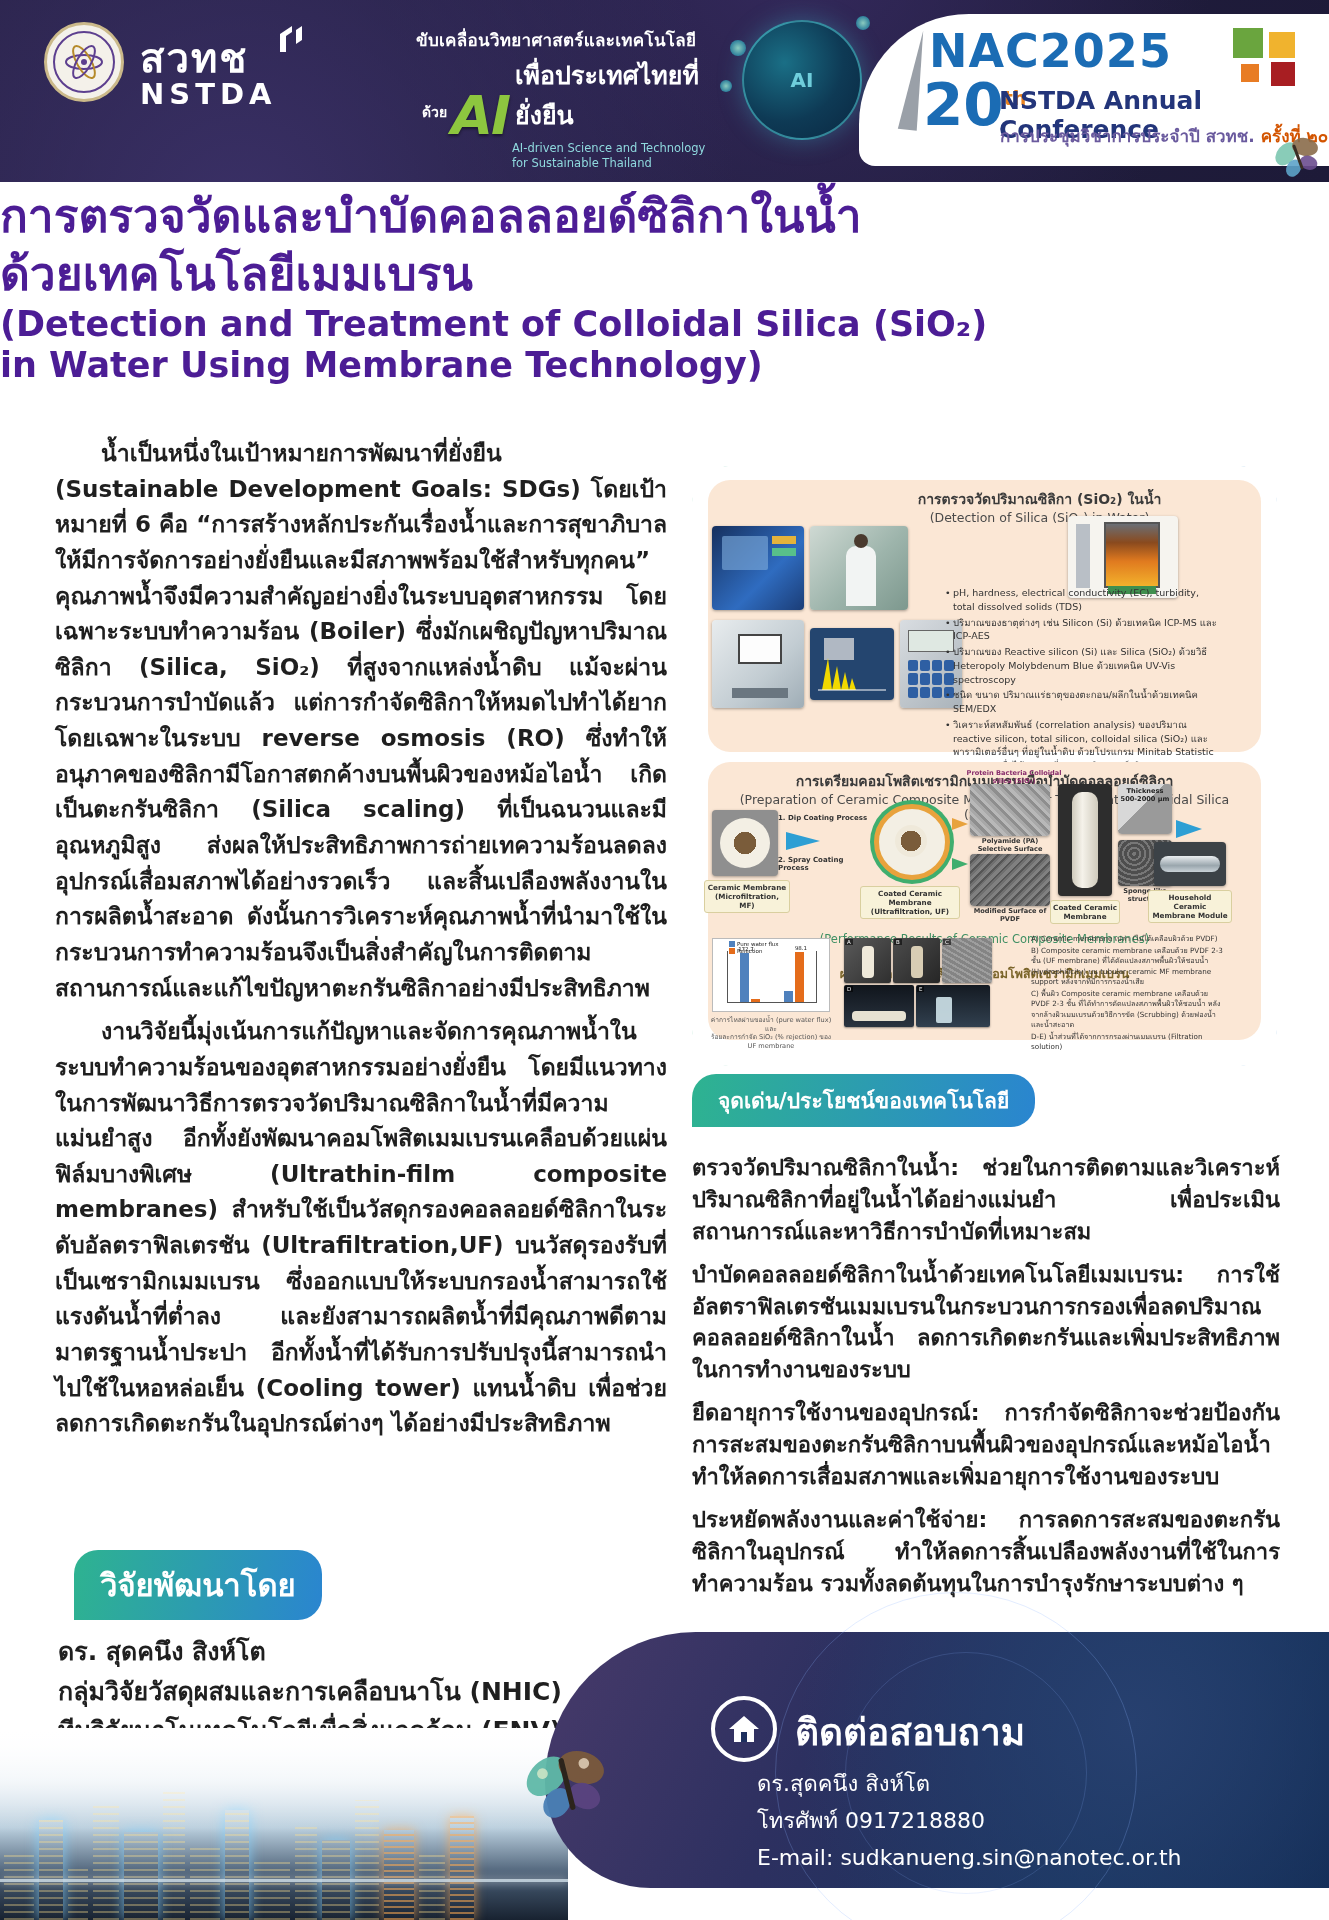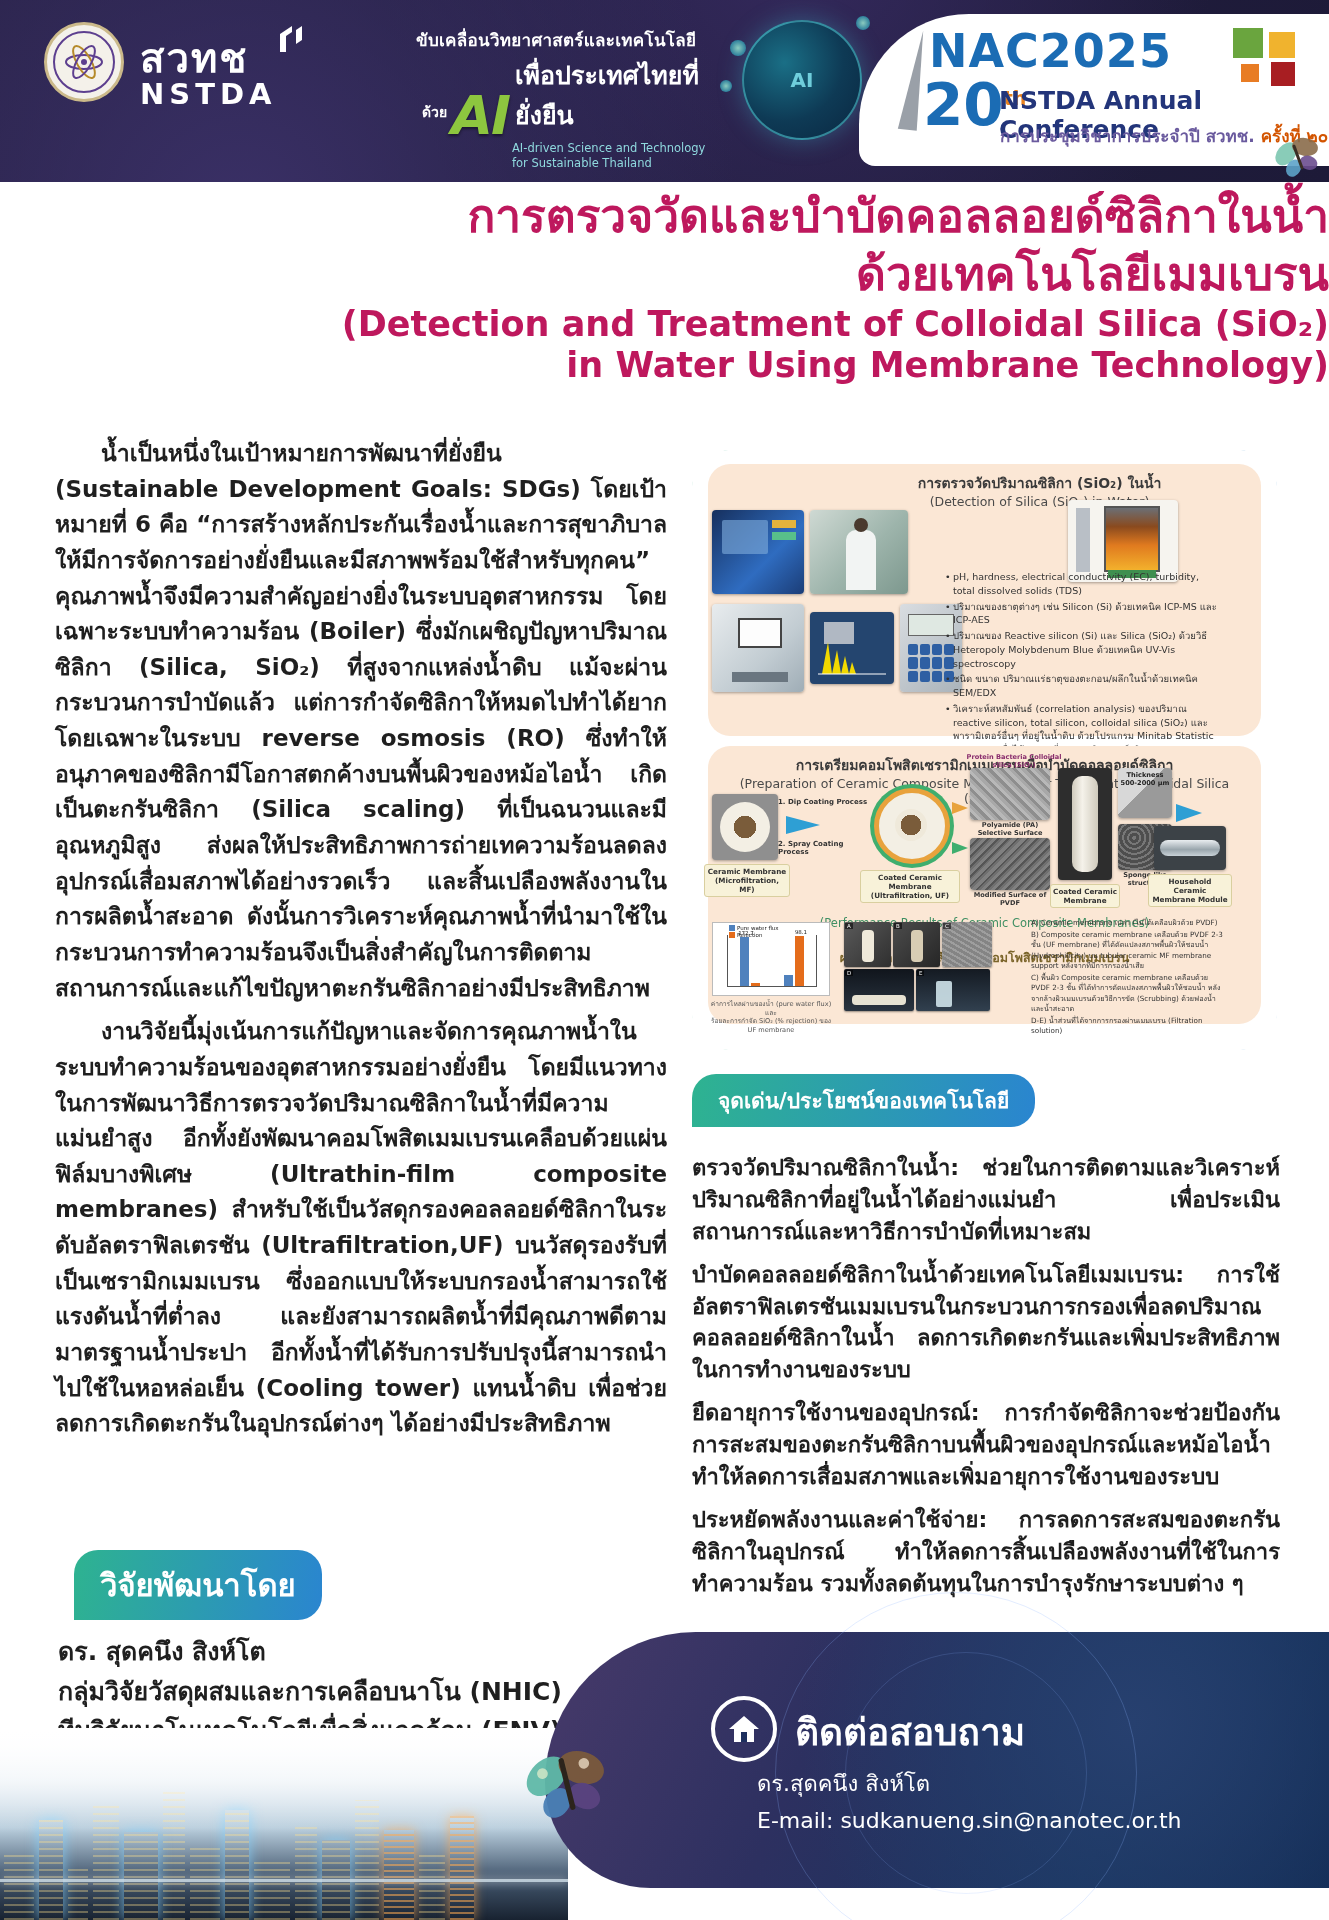--- a/index.html
+++ b/index.html
@@ -42,35 +42,35 @@
   .sq { position:absolute; }
   .nac-20 { position:absolute; left:64px; top:62px; font-size:58px; font-weight:800; color:#1b6cb4; line-height:1; }
   .nac-20 sup { font-size:19px; color:#e8821e; font-weight:700; }
   .nac-line2 { position:absolute; left:140px; top:72px; font-size:25px; font-weight:800; color:#23357a; }
   .nac-line3 { position:absolute; left:141px; top:108px; font-size:17px; font-weight:600; color:#6a5a9e; }
   .nac-line3 .kr { color:#d35400; }
 
   .butterfly { position:absolute; }
 
   
-  .title-block { position:absolute; left:0; top:188px; width:1329px; text-align:right; color:#be185d; }
+  .title-block { position:absolute; left:0; top:188px; width:1329px; text-align:left; color:#4c1d95; }
   .title-block .t { font-size:46px; font-weight:800; line-height:1.26; }
   .title-block .e { font-size:35px; font-weight:700; line-height:1.18; }
 
   
   .intro { position:absolute; left:55px; top:436px; width:612px; }
   .intro p { font-size:23px; font-weight:600; color:#1f1f1f; line-height:1.55; text-align:justify; text-indent:46px; margin-bottom:8px; }
 
   .gradient-tag { display:inline-block; padding:10px 26px; color:#fff; font-weight:800;
     background:linear-gradient(100deg,#2eb390 0%,#2a85d0 100%); border-radius:24px 24px 24px 0; }
   .research-by { position:absolute; left:74px; top:1550px; font-size:31px; }
   .research-names { position:absolute; left:58px; top:1632px; font-size:25px; font-weight:600; color:#1f1f1f; line-height:1.58; }
 
   
-  .figure-outer { position:absolute; left:692px; top:450px; width:585px; height:600px;
+  .figure-outer { position:absolute; left:692px; top:466px; width:585px; height:600px;
     background:linear-gradient(90deg,#3cb488,#2e86c8); border-radius:40px; }
   .figure-inner { width:100%; height:100%; background:#ffffff; border-radius:36px; padding:14px 16px; }
   .panel { position:relative; background:#fbe7d5; border-radius:22px; padding:8px 12px; }
   .panel1 { height:272px; margin-bottom:10px; }
   .panel2 { height:278px; }
   .p-title-th { text-align:center; font-size:14px; font-weight:700; color:#3a3a3a; padding-left:110px; }
   .p-title-en { text-align:center; font-size:12.5px; color:#4a4a4a; padding-left:110px; }
   .panel2 .p-title-th, .panel2 .p-title-en { padding-left:0; }
   .ph { position:absolute; border-radius:4px; box-shadow:0 1px 3px rgba(0,0,0,.35); overflow:hidden; }
   .bullets { position:absolute; left:237px; top:106px; width:278px; }
@@ -422,20 +422,21 @@
   <div class="contact">
     <div class="home-badge">
       <svg width="34" height="32" viewBox="0 0 34 32">
         <path d="M17 3 L32 16 L27 16 L27 29 L7 29 L7 16 L2 16 Z" fill="#ffffff"></path>
         <rect x="14" y="19" width="6" height="10" fill="#1d2f5e"></rect>
       </svg>
     </div>
     <div class="contact-head">ติดต่อสอบถาม</div>
     <div class="contact-lines">
       <div>ดร.สุดคนึง สิงห์โต</div>
+      <div>โทรศัพท์ 0917218880</div>
       <div>E-mail: sudkanueng.sin@nanotec.or.th</div>
     </div>
     <svg class="butterfly" style="left:-26px;top:104px;transform:rotate(-14deg);" width="96" height="96" viewBox="0 0 54 54">
       <g>
         <ellipse cx="17" cy="20" rx="13" ry="9" fill="#5fb8a8" opacity=".95" transform="rotate(-30 17 20)"></ellipse>
         <ellipse cx="37" cy="20" rx="13" ry="9" fill="#7a5a3c" opacity=".95" transform="rotate(30 37 20)"></ellipse>
         <ellipse cx="19" cy="36" rx="9" ry="7" fill="#4a7fb5" opacity=".95" transform="rotate(-40 19 36)"></ellipse>
         <ellipse cx="35" cy="36" rx="9" ry="7" fill="#5a4380" opacity=".95" transform="rotate(40 35 36)"></ellipse>
         <circle cx="15" cy="18" r="3" fill="#d8e8c8" opacity=".8"></circle>
         <circle cx="39" cy="18" r="3" fill="#e8d8c0" opacity=".8"></circle>

